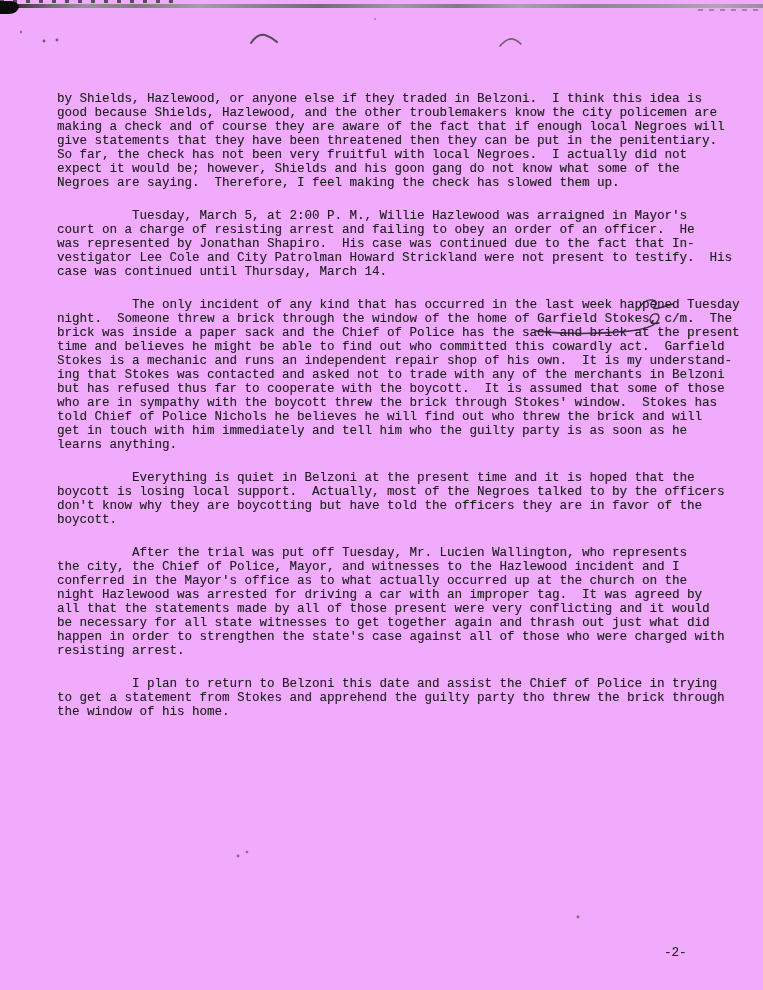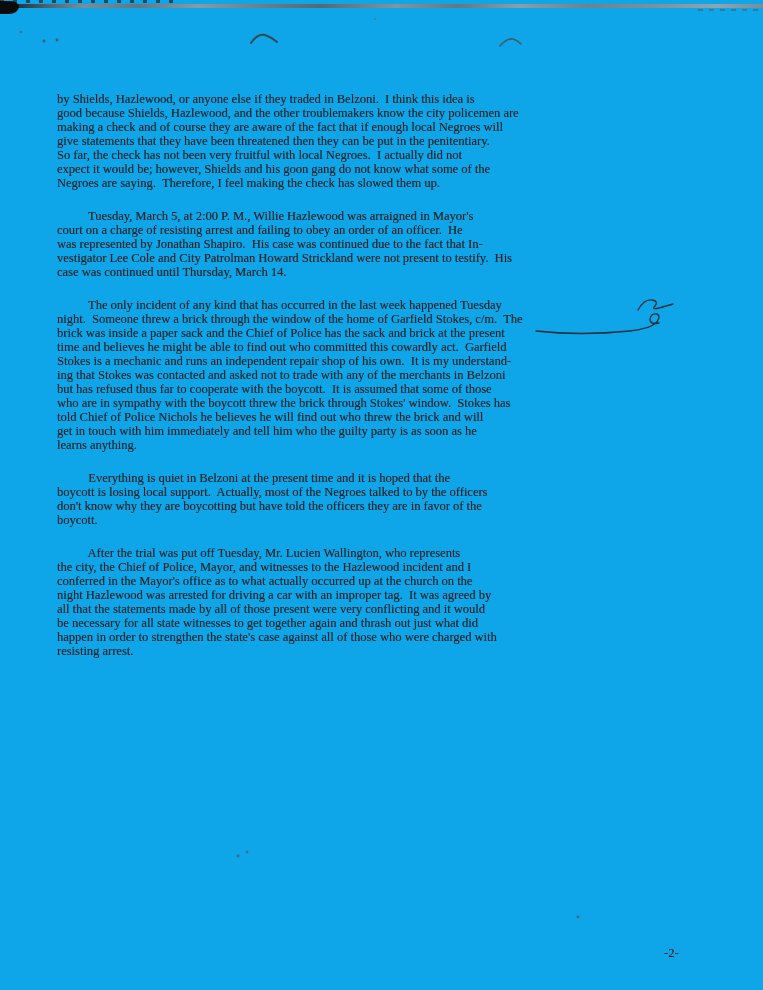--- a/index.html
+++ b/index.html
@@ -1,22 +1,22 @@
 <!DOCTYPE html>
 <html><head>
 <meta charset="utf-8">
 <style>
   html, body { margin: 0; padding: 0; background: #888; }
   .page {
     position: relative;
     width: 763px;
     height: 990px;
-    background: #0ea5e9;
+    background: #f0abfc;
     overflow: hidden;
-    font-family: Liberation Serif, serif;
+    font-family: Liberation Mono, monospace;
   }
   
   .scan-dots {
     position: absolute; left: 0; top: 0; width: 175px; height: 3px;
     background: repeating-linear-gradient(90deg, #2a2a2a 0 4px, transparent 4px 13px);
     opacity: 0.75;
   }
   .scan-band {
     position: absolute; left: 0; top: 4px; width: 100%; height: 4px;
     background: linear-gradient(90deg,
@@ -90,20 +90,23 @@
 don't know why they are boycotting but have told the officers they are in favor of the
 boycott.</p>
     <p class="para">          After the trial was put off Tuesday, Mr. Lucien Wallington, who represents
 the city, the Chief of Police, Mayor, and witnesses to the Hazlewood incident and I
 conferred in the Mayor's office as to what actually occurred up at the church on the
 night Hazlewood was arrested for driving a car with an improper tag.  It was agreed by
 all that the statements made by all of those present were very conflicting and it would
 be necessary for all state witnesses to get together again and thrash out just what did
 happen in order to strengthen the state's case against all of those who were charged with
 resisting arrest.</p>
+    <p class="para">          I plan to return to Belzoni this date and assist the Chief of Police in trying
+to get a statement from Stokes and apprehend the guilty party tho threw the brick through
+the window of his home.</p>
   </div>
 
   <svg class="ink-overlay" viewBox="0 0 763 990" xmlns="http://www.w3.org/2000/svg">
 
     <path d="M251,43 Q258,33 265,35 Q271,37 277,42" fill="none" stroke="#3a3a3a" stroke-width="2" stroke-linecap="round" opacity="0.85"></path>
     <path d="M500,46 Q507,38 513,39 Q517,40 521,44" fill="none" stroke="#4a4a4a" stroke-width="1.6" stroke-linecap="round" opacity="0.8"></path>
 
     <path d="M638,310 Q644,299 652,300 Q659,301 655,306 Q651,310 659,308 L673,304" fill="none" stroke="#262626" stroke-width="1.4" stroke-linecap="round" opacity="0.9"></path>
 
     <path d="M536,331 Q580,336 630,331 Q650,329 657,322 Q661,316 657,314 Q651,313 650,319 Q650,325 659,323" fill="none" stroke="#262626" stroke-width="1.4" stroke-linecap="round" opacity="0.9"></path>

